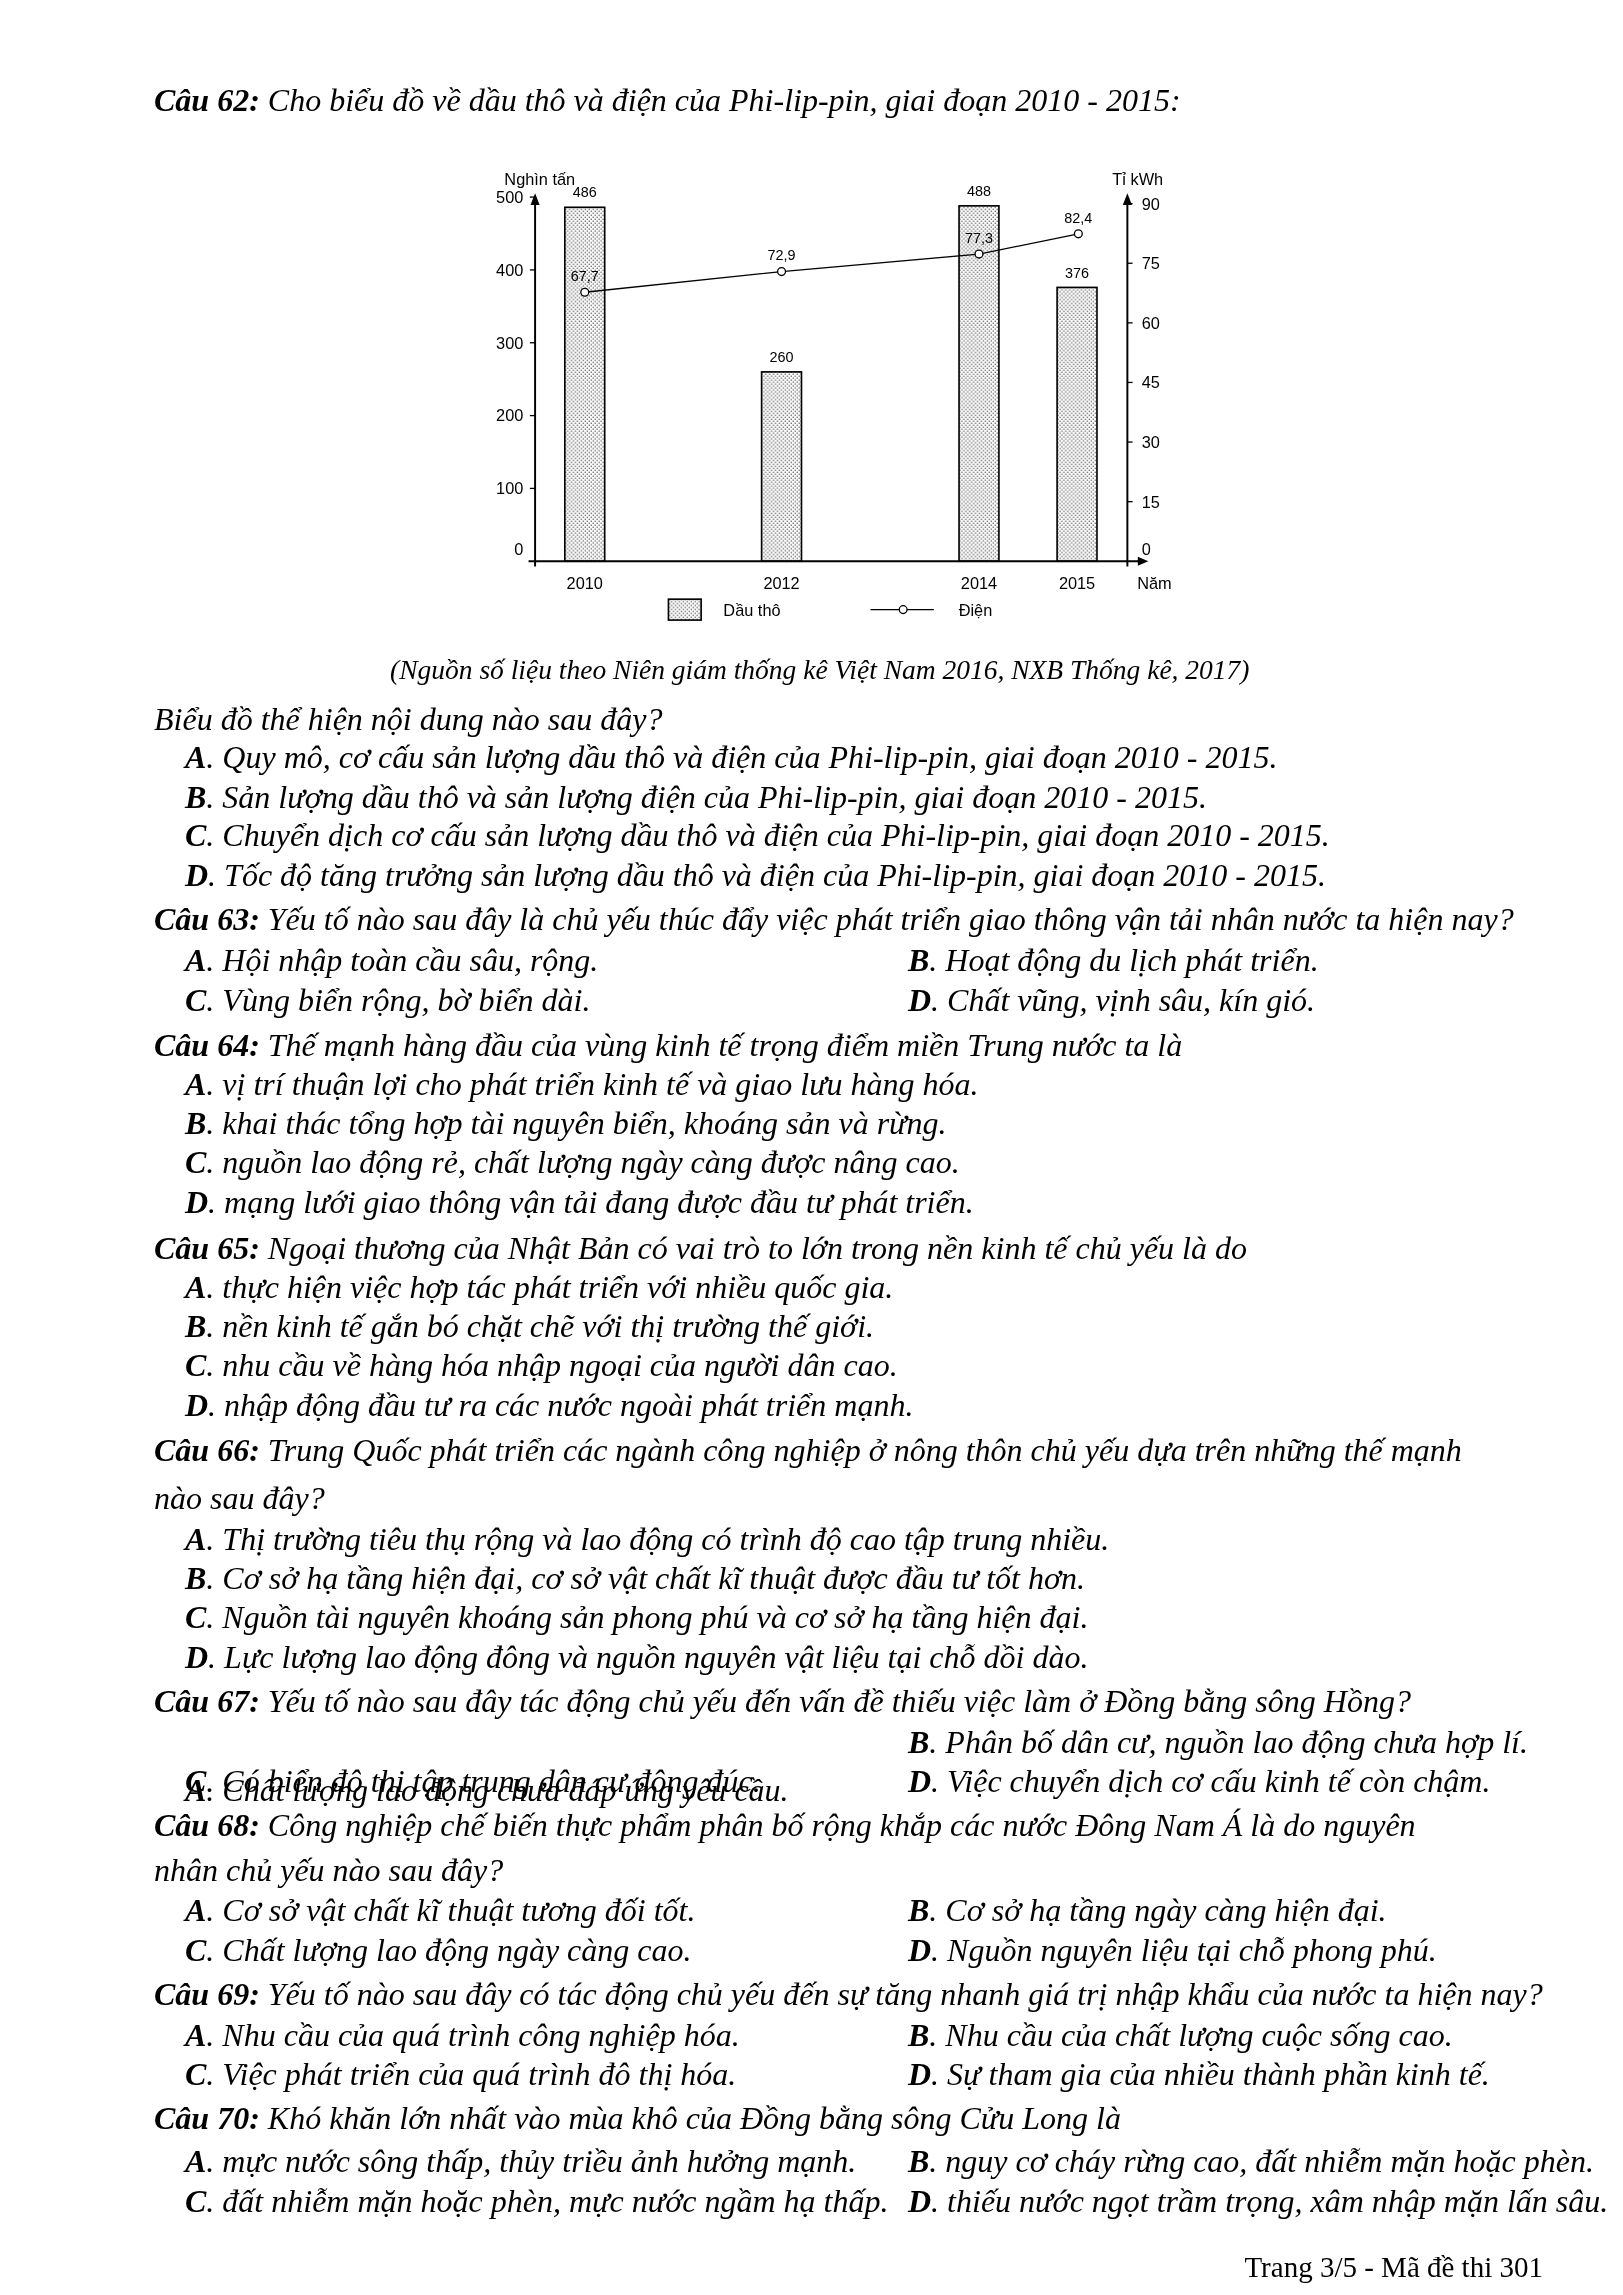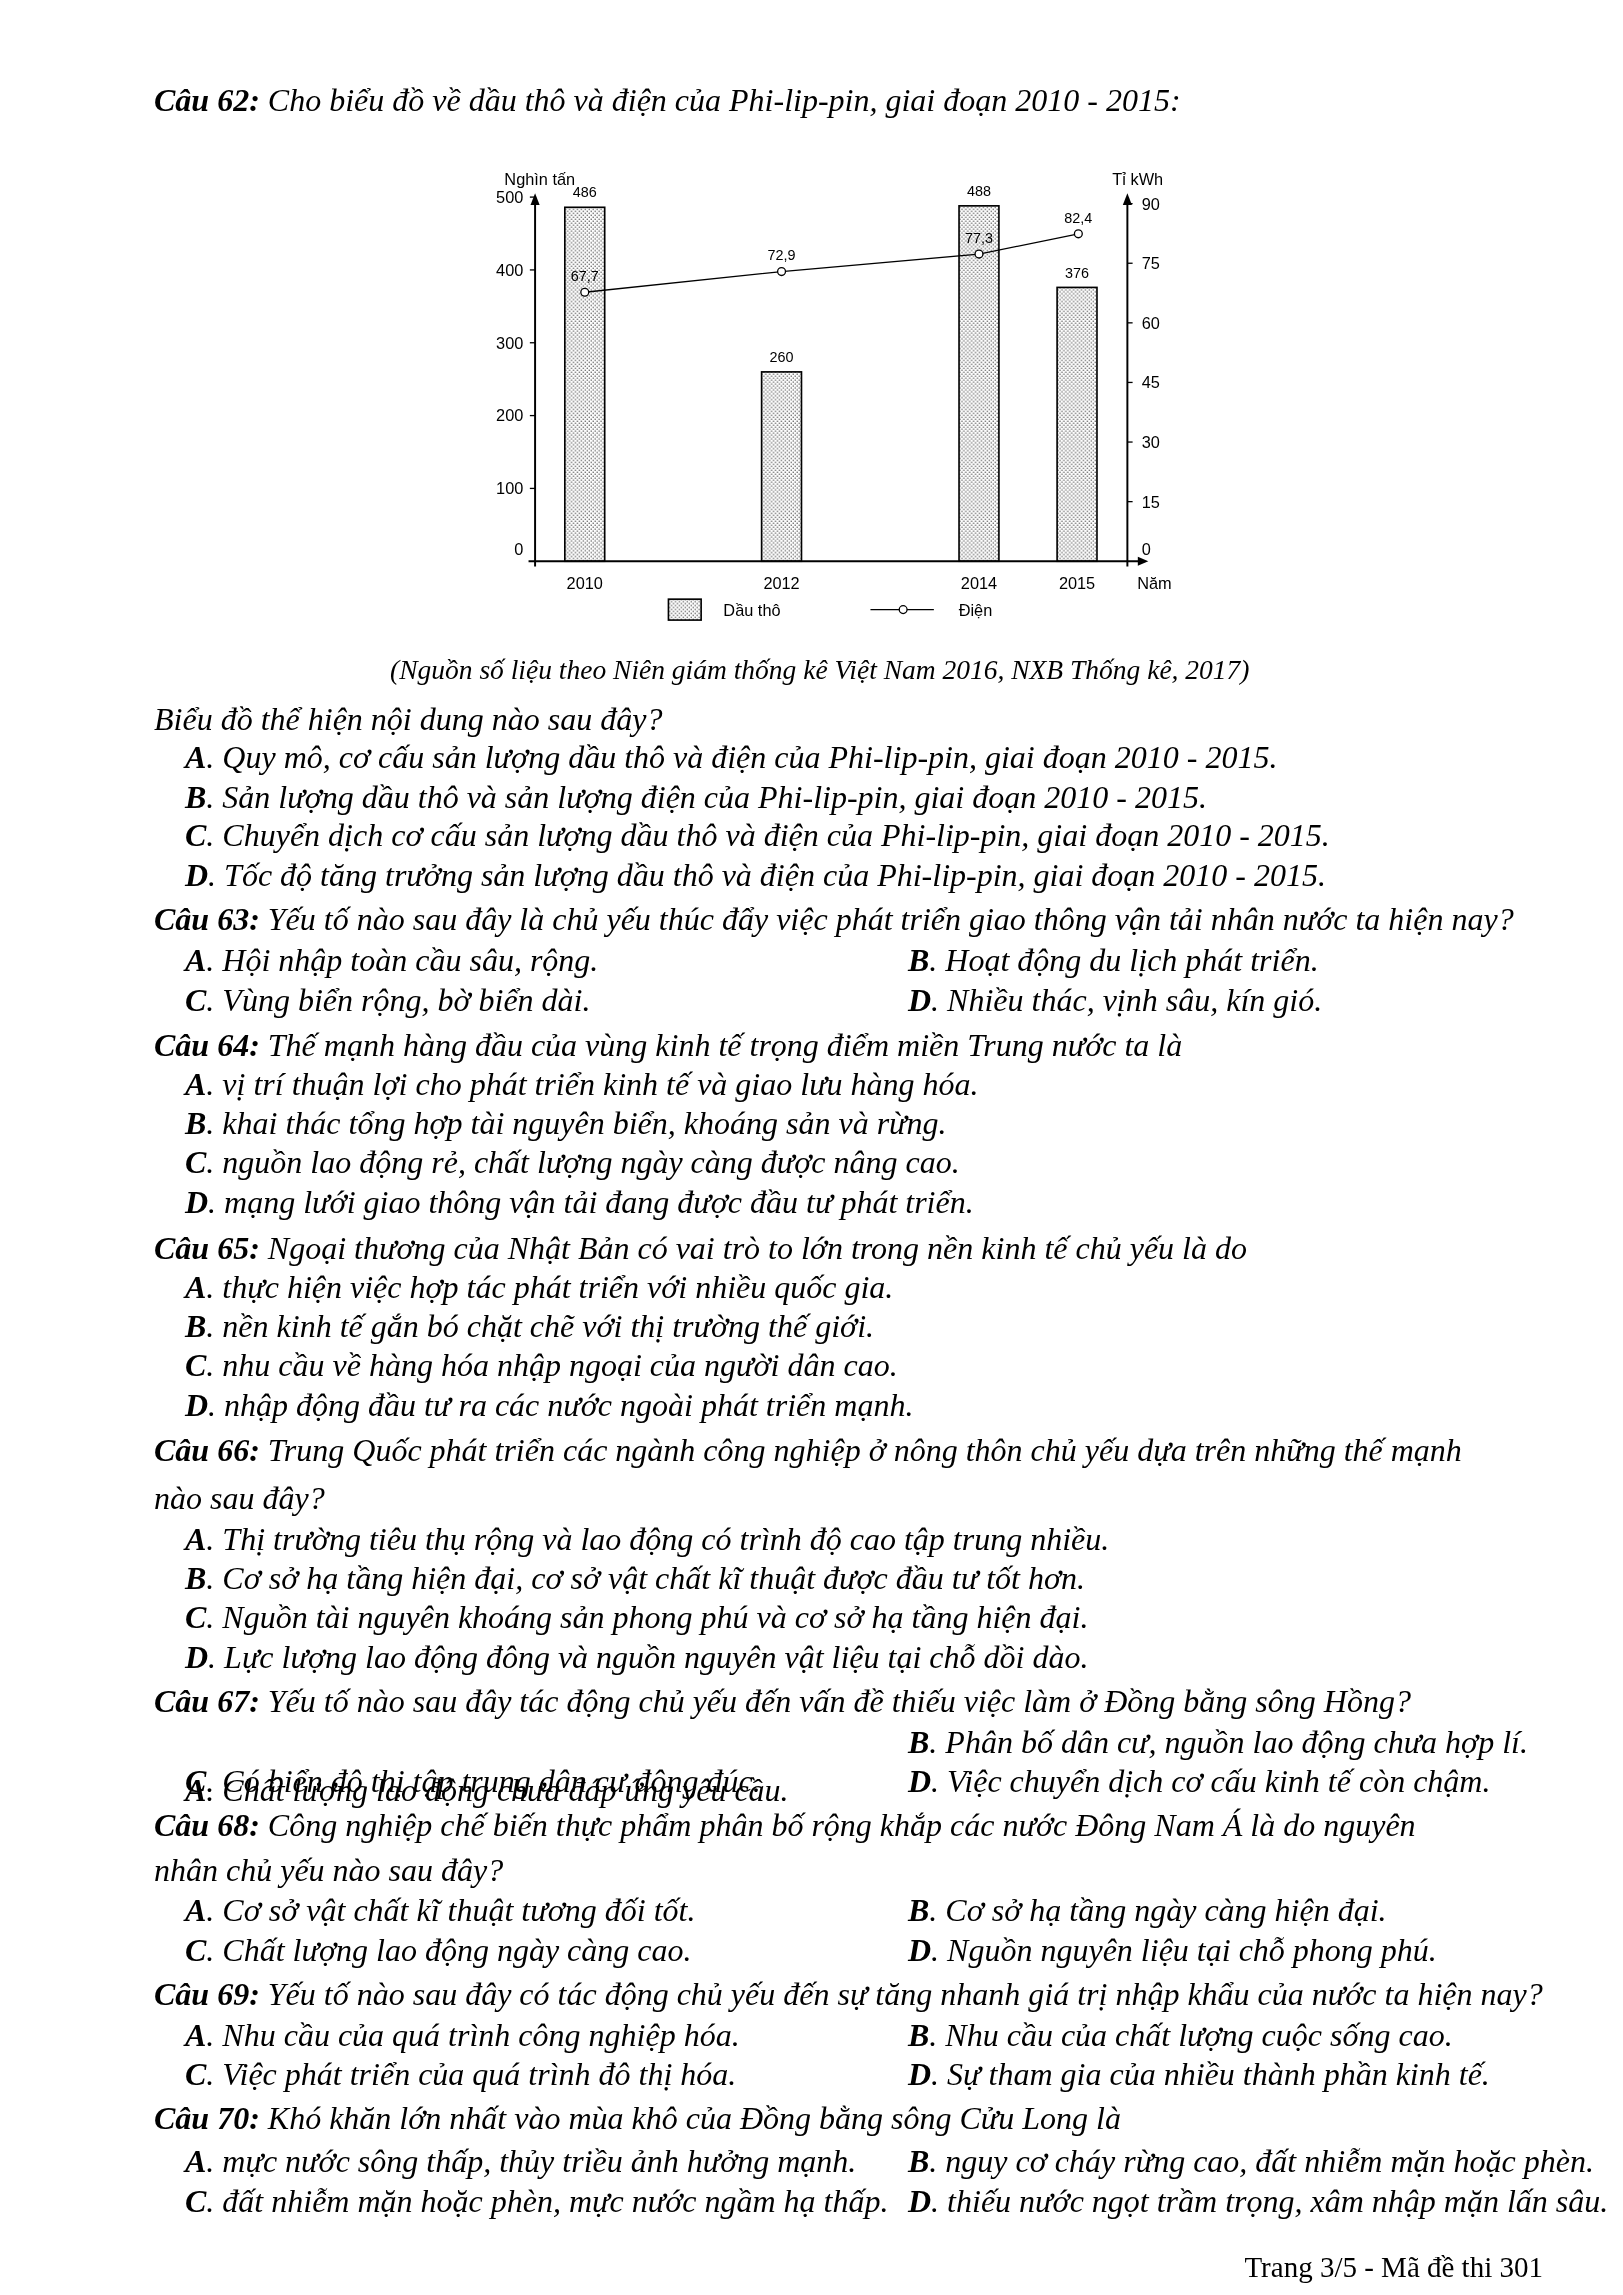--- a/index.html
+++ b/index.html
@@ -101,21 +101,21 @@
 <div class="line" style="top:701px">Biểu đồ thể hiện nội dung nào sau đây?</div>
 <div class="line opt" style="top:739px"><span class="optletter">A</span><span>. Quy mô, cơ cấu sản lượng dầu thô và điện của Phi-lip-pin, giai đoạn 2010 - 2015.</span></div>
 <div class="line opt" style="top:779px"><span class="optletter">B</span><span>. Sản lượng dầu thô và sản lượng điện của Phi-lip-pin, giai đoạn 2010 - 2015.</span></div>
 <div class="line opt" style="top:817px"><span class="optletter">C</span><span>. Chuyển dịch cơ cấu sản lượng dầu thô và điện của Phi-lip-pin, giai đoạn 2010 - 2015.</span></div>
 <div class="line opt" style="top:857px"><span class="optletter">D</span><span>. Tốc độ tăng trưởng sản lượng dầu thô và điện của Phi-lip-pin, giai đoạn 2010 - 2015.</span></div>
 
 <div class="line q" style="top:901px"><b>Câu 63:</b><span> Yếu tố nào sau đây là chủ yếu thúc đẩy việc phát triển giao thông vận tải nhân nước ta hiện nay?</span></div>
 <div class="line opt" style="top:942px"><span class="optletter">A</span><span>. Hội nhập toàn cầu sâu, rộng.</span></div>
 <div class="line optB" style="top:942px"><span class="optletter">B</span><span>. Hoạt động du lịch phát triển.</span></div>
 <div class="line opt" style="top:982px"><span class="optletter">C</span><span>. Vùng biển rộng, bờ biển dài.</span></div>
-<div class="line optB" style="top:982px"><span class="optletter">D</span><span>. Nhiều thác, vịnh sâu, kín gió.</span></div>
+<div class="line optB" style="top:982px"><span class="optletter">D</span><span>. Chất vũng, vịnh sâu, kín gió.</span></div>
 
 <div class="line q" style="top:1027px"><b>Câu 64:</b><span> Thế mạnh hàng đầu của vùng kinh tế trọng điểm miền Trung nước ta là</span></div>
 <div class="line opt" style="top:1066px"><span class="optletter">A</span><span>. vị trí thuận lợi cho phát triển kinh tế và giao lưu hàng hóa.</span></div>
 <div class="line opt" style="top:1105px"><span class="optletter">B</span><span>. khai thác tổng hợp tài nguyên biển, khoáng sản và rừng.</span></div>
 <div class="line opt" style="top:1144px"><span class="optletter">C</span><span>. nguồn lao động rẻ, chất lượng ngày càng được nâng cao.</span></div>
 <div class="line opt" style="top:1184px"><span class="optletter">D</span><span>. mạng lưới giao thông vận tải đang được đầu tư phát triển.</span></div>
 
 <div class="line q" style="top:1230px"><b>Câu 65:</b><span> Ngoại thương của Nhật Bản có vai trò to lớn trong nền kinh tế chủ yếu là do</span></div>
 <div class="line opt" style="top:1269px"><span class="optletter">A</span><span>. thực hiện việc hợp tác phát triển với nhiều quốc gia.</span></div>
 <div class="line opt" style="top:1308px"><span class="optletter">B</span><span>. nền kinh tế gắn bó chặt chẽ với thị trường thế giới.</span></div>

